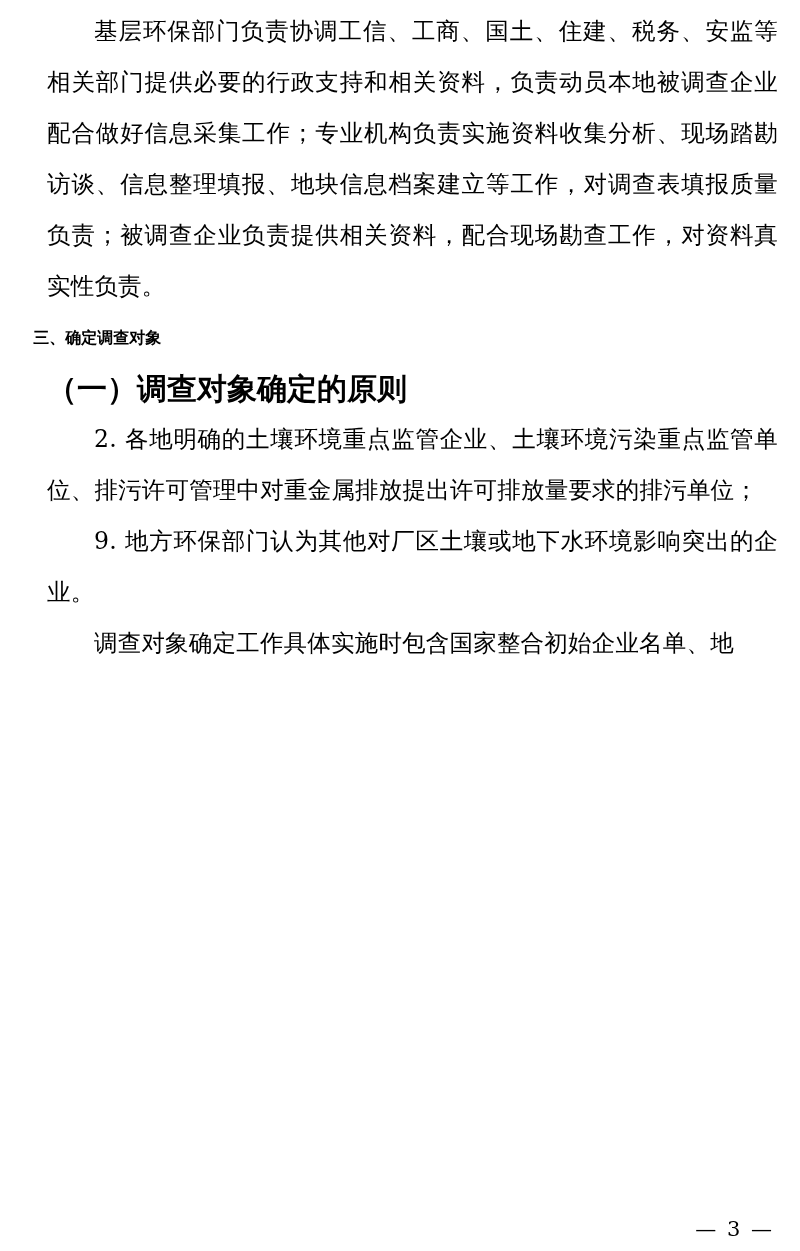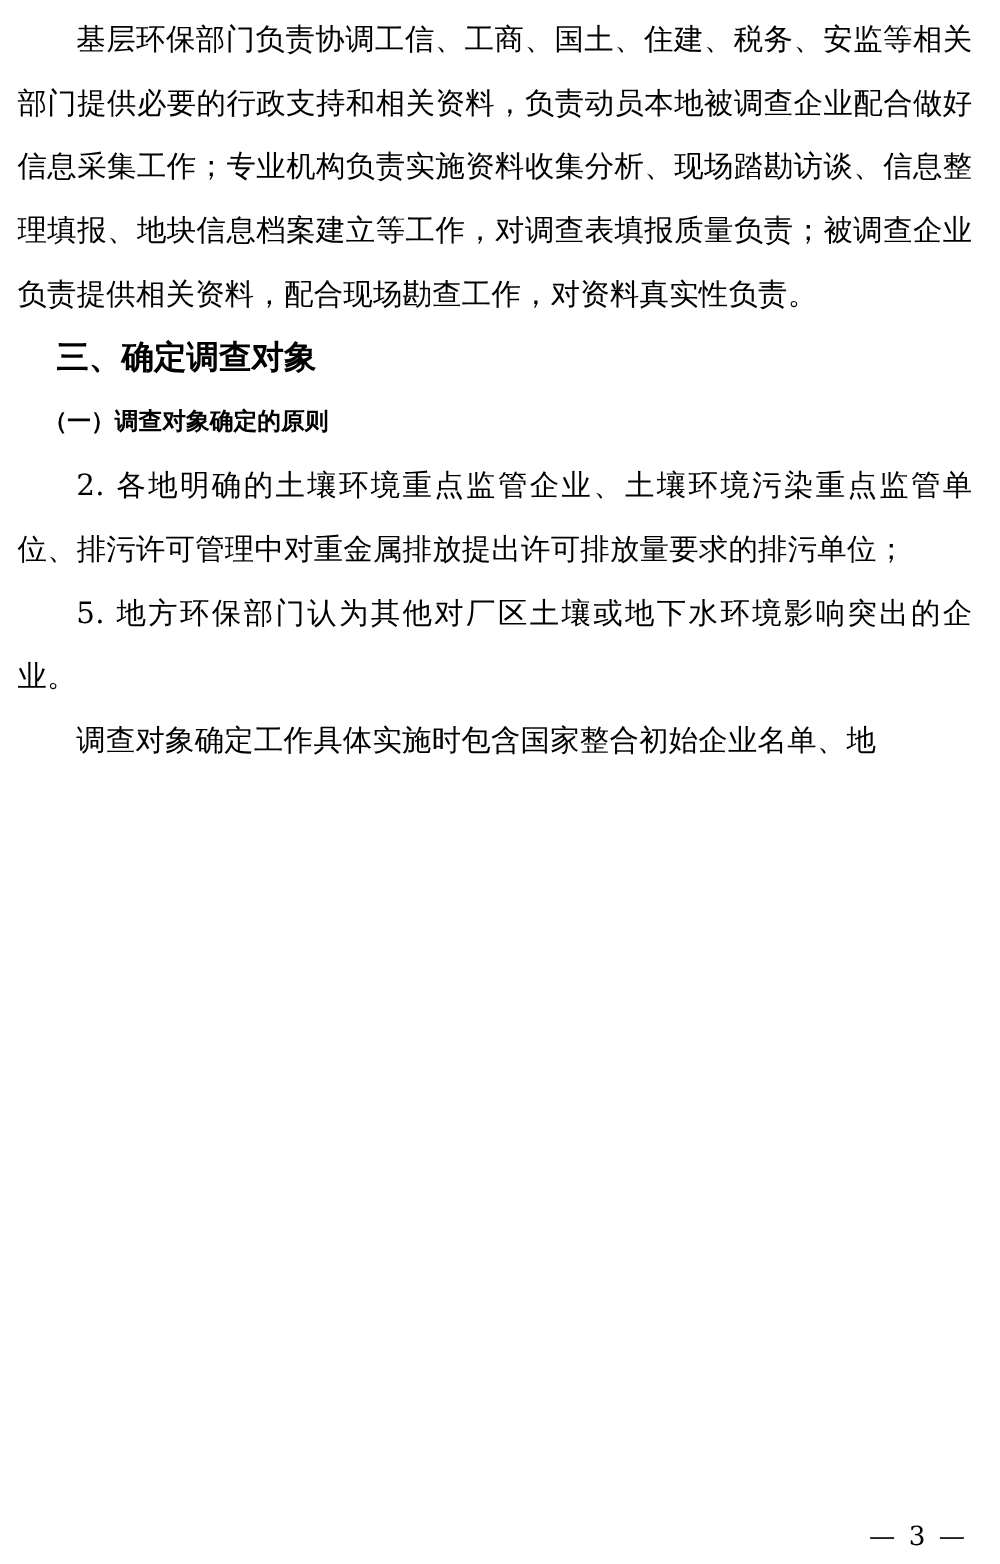--- a/index.html
+++ b/index.html
@@ -29,31 +29,32 @@
     line-height: 51px;
     text-align: justify;
     text-justify: inter-ideograph;
     letter-spacing: 0.2px;
   }
   p {
     margin: 0;
   }
   .indent {
     text-indent: 2em;
+    margin-left: 33px;
   }
   .heading {
-    font-size: 26px;
+    font-size: 16px;
     line-height: 51px;
     font-weight: bold;
     text-indent: 1.2em;
     margin: 0;
     font-family: "DejaVu Serif", "Liberation Serif", serif;
   }
   .subheading {
-    font-size: 19px;
+    font-size: 30px;
     line-height: 51px;
     font-weight: bold;
     text-indent: 1.1em;
     margin: 0;
   }
   .footer {
     position: absolute;
     right: 26px;
     bottom: 10px;
     font-size: 21px;
@@ -69,20 +70,20 @@
   <p class="body-text indent">基层环保部门负责协调工信、工商、国土、住建、税务、安监等相关部门提供必要的行政支持和相关资料，负责动员本地被调查企业配合做好信息采集工作；专业机构负责实施资料收集分析、现场踏勘访谈、信息整理填报、地块信息档案建立等工作，对调查表填报质量负责；被调查企业负责提供相关资料，配合现场勘查工作，对资料真实性负责。</p>
 
   <h2 class="heading">三、确定调查对象</h2>
 
   <h3 class="subheading">（一）调查对象确定的原则</h3>
 
 
 
   <p class="body-text indent">2. 各地明确的土壤环境重点监管企业、土壤环境污染重点监管单位、排污许可管理中对重金属排放提出许可排放量要求的排污单位；</p>
 
-  <p class="body-text indent">5. 地方环保部门认为其他对厂区土壤或地下水环境影响突出的企业。</p>
+  <p class="body-text indent">9. 地方环保部门认为其他对厂区土壤或地下水环境影响突出的企业。</p>
 
 
   <p class="body-text indent">调查对象确定工作具体实施时包含国家整合初始企业名单、地</p>
 
 </div>
 
 <div class="footer">— 3 —</div>
 
 </body></html>

